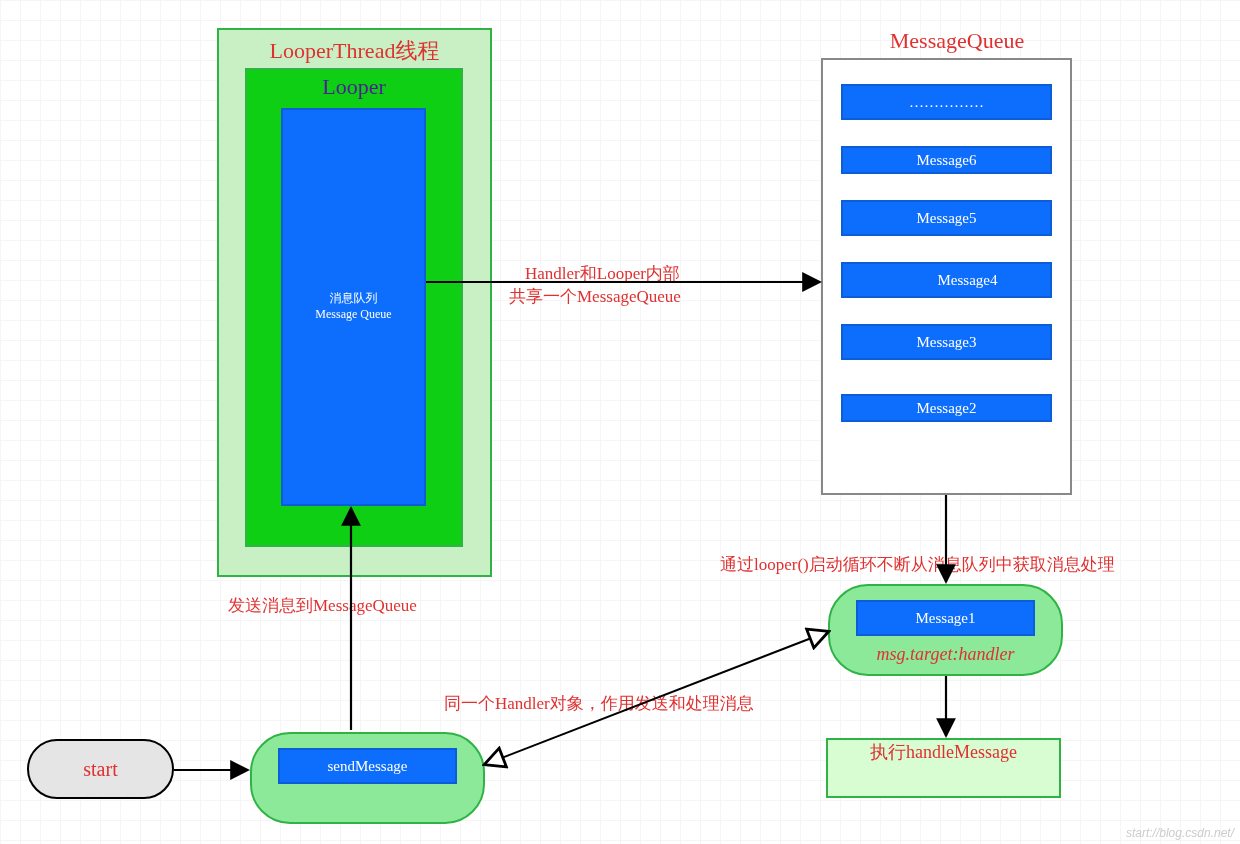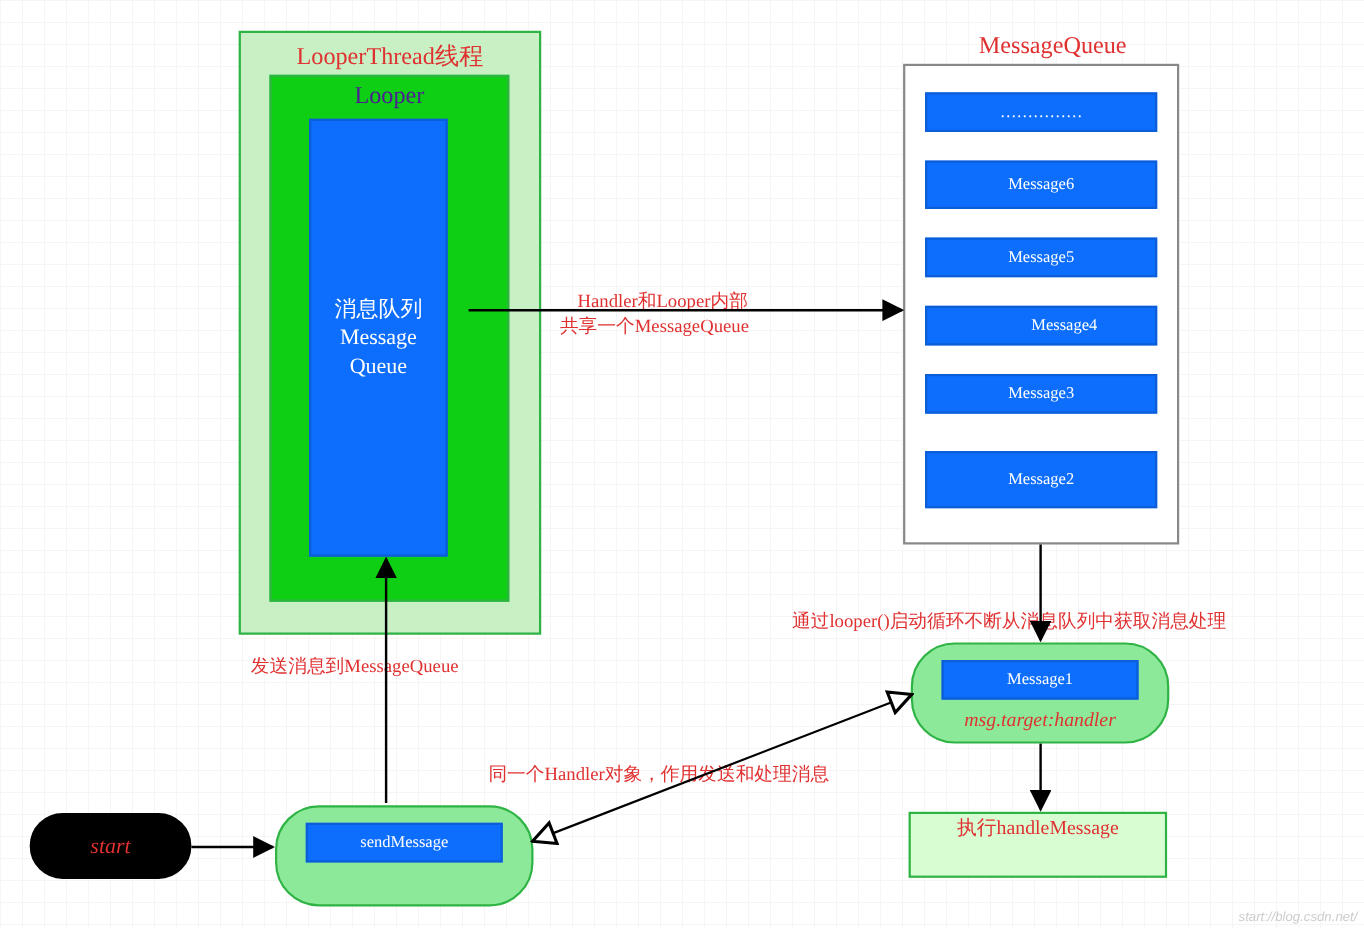--- a/index.html
+++ b/index.html
@@ -41,24 +41,23 @@
   .mq-column {
     border: 2px solid #888;
     background: #fff;
   }
   .pill-green {
     background: #8ce99a;
     border: 2px solid #2fb344;
     border-radius: 40px;
   }
   .pill-white {
-    background: #000000;
+    background: #e5e5e5;
     border: 2px solid #000;
     border-radius: 40px;
-    font-style: italic;
   }
   .exec-box {
     background: #d9fdd3;
     border: 2px solid #2fb344;
   }
   svg.arrows { position:absolute; left:0; top:0; pointer-events:none; }
   .watermark {
     position:absolute; right:6px; bottom:4px;
     color:#ccc; font-size:12px; font-family:sans-serif; font-style:italic;
   }
@@ -67,34 +66,34 @@
 <body>
 
 <div class="box outer-thread" style="left:217px; top:28px; width:275px; height:549px;">
   <div class="title-red" style="margin-top:6px;">LooperThread线程</div>
 </div>
 
 <div class="box looper-box" style="left:245px; top:68px; width:218px; height:479px;">
   <div class="title-black" style="margin-top:4px;">Looper</div>
 </div>
 
-<div class="box blue-item" style="left:281px; top:108px; width:126px; height:398px; flex-direction:column; font-size:20px; line-height:1.3;">
+<div class="box blue-item" style="left:281px; top:108px; width:145px; height:398px; flex-direction:column; font-size:12px; line-height:1.3;">
   <span>消息队列</span>
   <span>Message Queue</span>
 </div>
 
 <div class="box title-red" style="left:832px; top:28px; width:250px;">MessageQueue</div>
 
 <div class="box mq-column" style="left:821px; top:58px; width:251px; height:437px; padding:14px 18px;">
   <div class="blue-item" style="height:36px; margin:10px 0;">……………</div>
-  <div class="blue-item" style="height:44px; margin:26px 0;">Message6</div>
+  <div class="blue-item" style="height:28px; margin:26px 0;">Message6</div>
   <div class="blue-item" style="height:36px; margin:26px 0;">Message5</div>
   <div class="blue-item" style="height:36px; margin:26px 0;padding-left:42px;">Message4</div>
   <div class="blue-item" style="height:36px; margin:26px 0;">Message3</div>
-  <div class="blue-item" style="height:52px; margin:34px 0 0 0;">Message2</div>
+  <div class="blue-item" style="height:28px; margin:34px 0 0 0;">Message2</div>
 </div>
 
 <div class="box small-red" style="left:525px; top:262px;">Handler和Looper内部</div>
 <div class="box small-red" style="left:509px; top:285px;">共享一个MessageQueue</div>
 
 <div class="box small-red" style="left:228px; top:594px;">发送消息到MessageQueue</div>
 
 <div class="box small-red" style="left:720px; top:535px;margin-top:18px;">通过looper()启动循环不断从消息队列中获取消息处理</div>
 
 <div class="box small-red" style="left:444px; top:692px;">同一个Handler对象，作用发送和处理消息</div>

